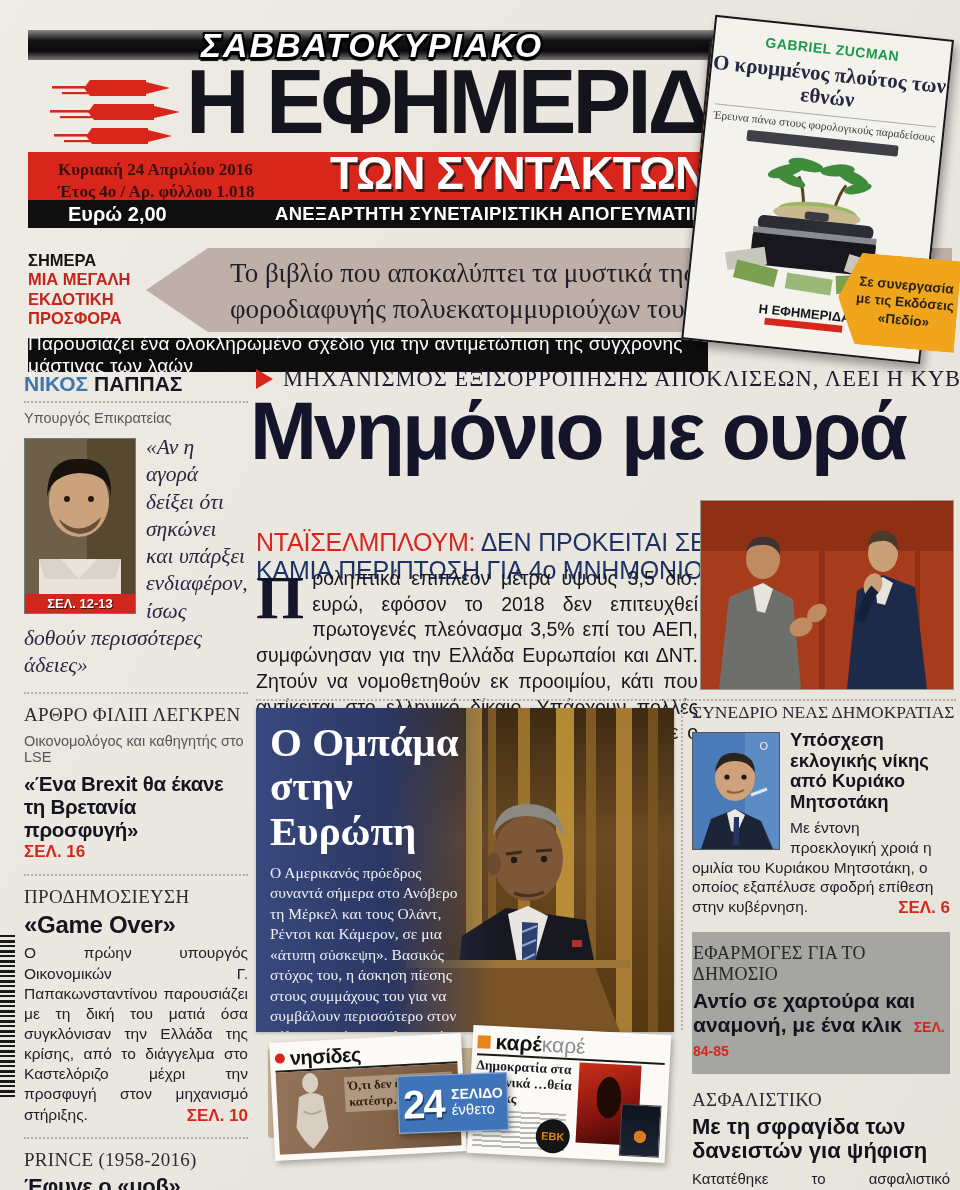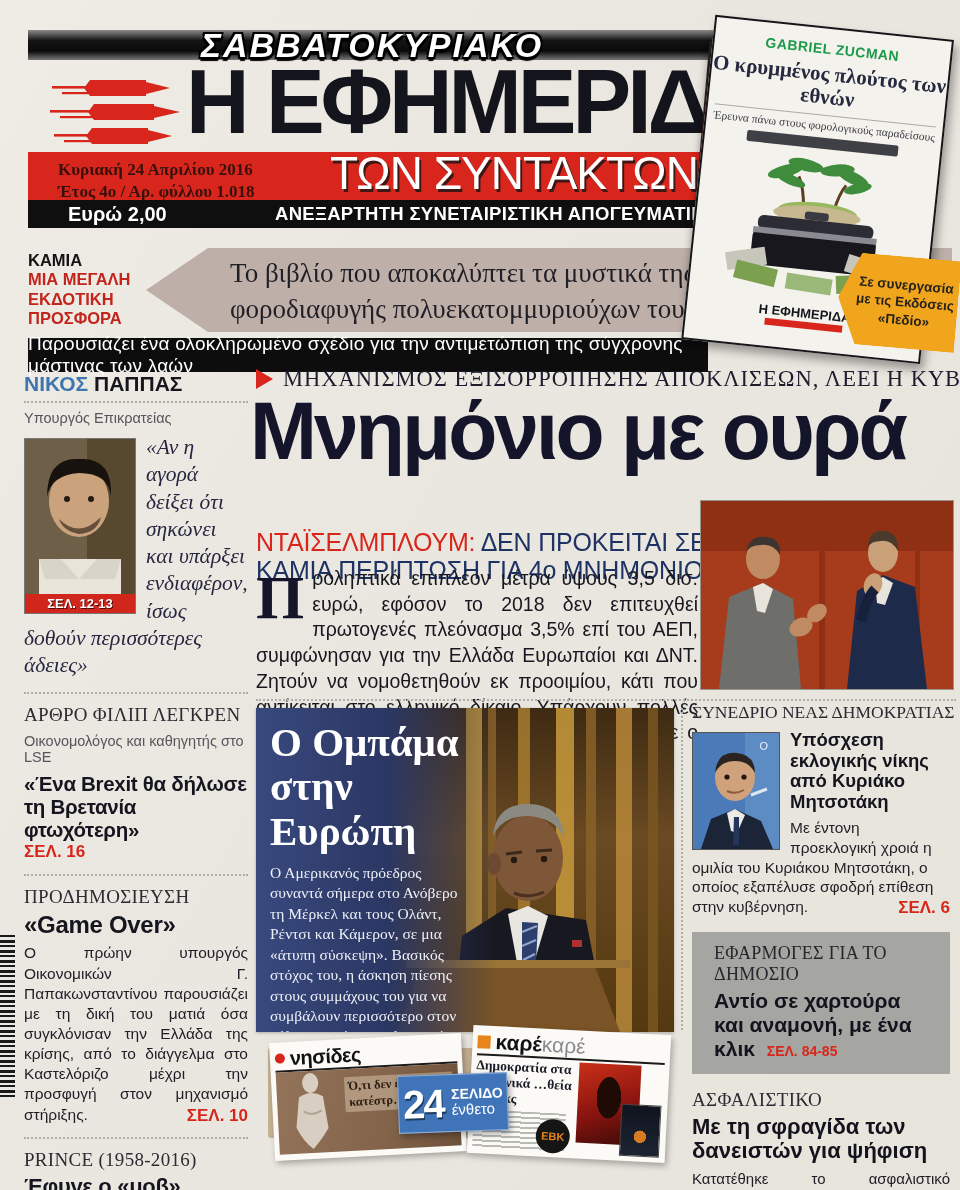--- a/index.html
+++ b/index.html
@@ -12,21 +12,21 @@
   .weekend-bar{left:28px;top:30px;width:688px;height:30px;
     background:linear-gradient(180deg,#8a8a8a,#141414 35%,#0a0a0a 70%,#777);
     display:flex;align-items:center;justify-content:center;}
   .weekend-bar span{font-style:italic;font-weight:800;font-size:34px;letter-spacing:2px;color:#fff;
     text-shadow:-2px -2px 0 #000,2px -2px 0 #000,-2px 2px 0 #000,2px 2px 0 #000,0 4px 1px #000;}
   .logo-text{left:186px;top:56px;font-weight:800;font-size:88px;line-height:1;letter-spacing:-4px;
     color:#14141c;white-space:nowrap;transform:scaleY(1.04);transform-origin:left top;}
   .pens{left:50px;top:76px;}
   .red-band{left:28px;top:152px;width:905px;height:48px;background:#d8261c;}
   .date-block{left:58px;top:159px;font-family:"Liberation Serif",serif;font-size:17px;line-height:1.3;color:#38100b;font-weight:700;}
-  .red-title{left:330px;top:146px;font-weight:400;font-size:46px;letter-spacing:-1px;color:#fff;
+  .red-title{left:330px;top:146px;font-weight:700;font-size:46px;letter-spacing:-1px;color:#fff;
     text-shadow:2px 3px 0 rgba(25,20,20,.8);white-space:nowrap;}
   .black-band{left:28px;top:200px;width:905px;height:28px;background:#0f0f0f;color:#fff;}
   .price{left:68px;top:200px;font-weight:800;font-size:20px;line-height:28px;color:#fff;}
   .tagline{left:275px;top:200px;font-weight:800;font-size:18.5px;line-height:28px;letter-spacing:.3px;color:#fff;white-space:nowrap;}
 
   
   .offer-kickers{left:28px;top:251px;width:120px;line-height:1.18;font-weight:800;font-size:16.5px;}
   .offer-kickers .k-black{color:#141414;}
   .offer-kickers .k-red{color:#c3241b;}
   .offer-banner{left:146px;top:248px;width:806px;height:84px;background:#beb0a9;
@@ -93,21 +93,21 @@
   .ob-pg{font-weight:800;font-size:14px;margin-top:5px;color:#fff;}
   .vdiv{left:681px;top:708px;height:322px;border-left:2px dotted #aeaea8;}
 
   
   .right-col{left:692px;top:702px;width:258px;}
   .nd-kicker{font-family:"Liberation Serif",serif;font-size:17.5px;color:#2a2a32;white-space:nowrap;margin-bottom:7px;}
   .nd-photo{float:left;width:88px;height:118px;margin:2px 10px 2px 0;border:1px solid #555;box-sizing:border-box;}
   .nd-hl{font-weight:800;font-size:18.5px;line-height:1.12;color:#14141e;margin-bottom:5px;}
   .nd-body{font-size:15.5px;line-height:1.28;color:#1f1f27;}
   .fr{float:right;}
-  .apps-box{clear:both;margin-top:15px;background:#a5a5a1;padding:11px 22px 13px;}
+  .apps-box{clear:both;margin-top:15px;background:#a5a5a1;padding:11px 1px 13px;}
   .apps-box .skicker{font-size:18px;color:#26262c;}
   .apps-box .hl{font-weight:800;font-size:21px;line-height:1.14;color:#13131d;margin-top:4px;}
   .apps-box .pgref{font-size:14px;margin-left:6px;}
   .ins{margin-top:15px;}
   .ins .hl{font-weight:800;font-size:22px;line-height:1.1;color:#13131d;margin:4px 0 6px;}
   .ins .sbody{font-size:15px;}
 
   
   .tan{left:268px;top:1048px;width:398px;height:90px;background:#c6b193;border-radius:3px;}
   .mini{position:absolute;background:#fbfaf6;box-shadow:2px 3px 6px rgba(0,0,0,.3);padding:5px;box-sizing:border-box;}
@@ -175,21 +175,21 @@
     <div>Κυριακή 24 Απριλίου 2016</div>
     <div>Έτος 4ο / Αρ. φύλλου 1.018</div>
   </div>
   <div class="abs red-title">ΤΩΝ ΣΥΝΤΑΚΤΩΝ</div>
 
   <div class="abs black-band"></div>
   <div class="abs price">Ευρώ 2,00</div>
   <div class="abs tagline">ΑΝΕΞΑΡΤΗΤΗ ΣΥΝΕΤΑΙΡΙΣΤΙΚΗ ΑΠΟΓΕΥΜΑΤΙΝΗ ΕΦΗΜΕΡΙΔΑ</div>
 
   <div class="abs offer-kickers">
-    <div class="k-black">ΚΑΜΙΑ</div>
+    <div class="k-black">ΣΗΜΕΡΑ</div>
     <div class="k-red">ΜΙΑ ΜΕΓΑΛΗ</div>
     <div class="k-red">ΕΚΔΟΤΙΚΗ</div>
     <div class="k-red">ΠΡΟΣΦΟΡΑ</div>
   </div>
   <div class="abs offer-banner">
     <div>Το βιβλίο που αποκαλύπτει τα μυστικά της απίστευτης φοροδιαφυγής πολυεκατομμυριούχων του πλανήτη</div>
   </div>
   <div class="abs offer-subbar">
     <span>Παρουσιάζει ένα ολοκληρωμένο σχέδιο για την αντιμετώπιση της σύγχρονης μάστιγας των λαών</span>
   </div>
@@ -261,21 +261,21 @@
         </div>
         <span class="quote">«Αν η αγορά δείξει ότι σηκώνει και υπάρξει ενδιαφέρον, ίσως δοθούν περισσότερες άδειες»</span>
       </div>
     </div>
 
     <div class="ldiv"></div>
 
     <div>
       <div class="skicker">ΑΡΘΡΟ ΦΙΛΙΠ ΛΕΓΚΡΕΝ</div>
       <div class="role">Οικονομολόγος και καθηγητής στο LSE</div>
-      <div class="shl">«Ένα Brexit θα δήλωσε τη Βρετανία φτωχότερη»</div>
+      <div class="shl">«Ένα Brexit θα έκανε τη Βρετανία προσφυγή»</div>
       <div class="pgref">ΣΕΛ. 16</div>
     </div>
 
     <div class="ldiv"></div>
 
     <div>
       <div class="skicker">ΠΡΟΔΗΜΟΣΙΕΥΣΗ</div>
       <div class="shl" style="font-size:24px">«Game Over»</div>
       <div class="sbody">
         <span>Ο πρώην υπουργός Οικονομικών Γ. Παπακωνσταντίνου παρουσιάζει με τη δική του ματιά όσα συγκλόνισαν την Ελλάδα της κρίσης, από το διάγγελμα στο Καστελόριζο μέχρι την προσφυγή στον μηχανισμό στήριξης.</span>

